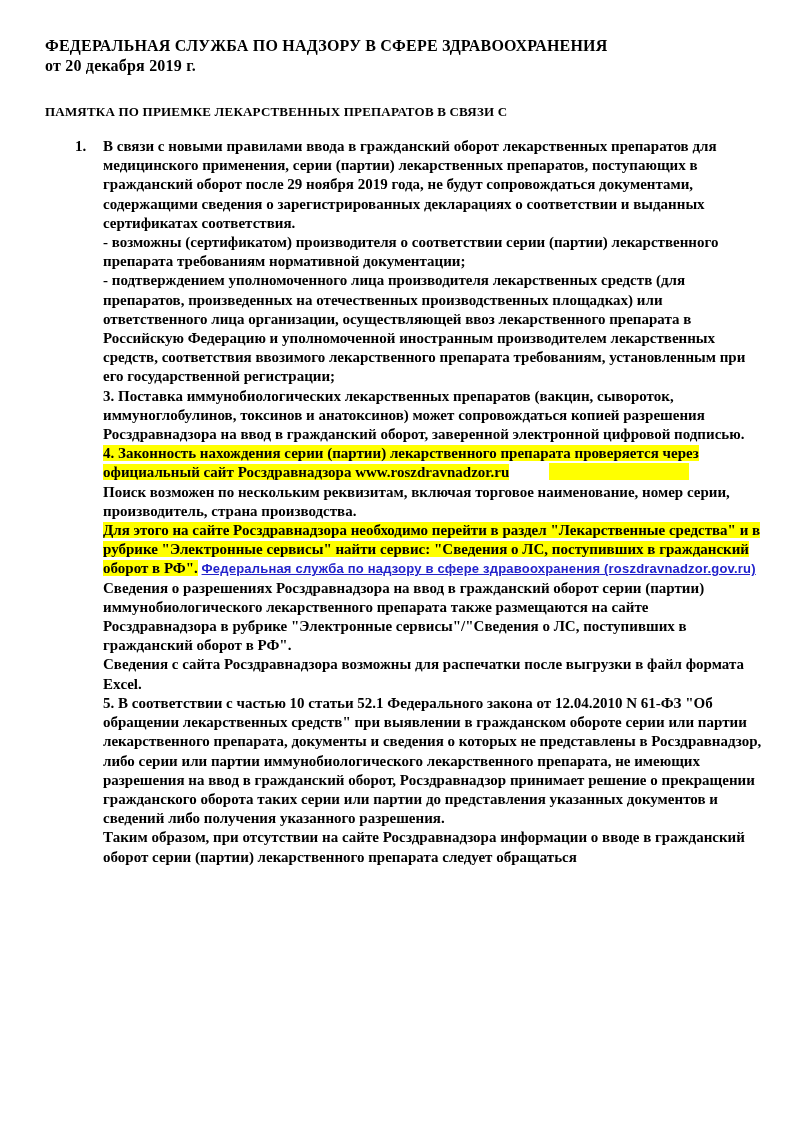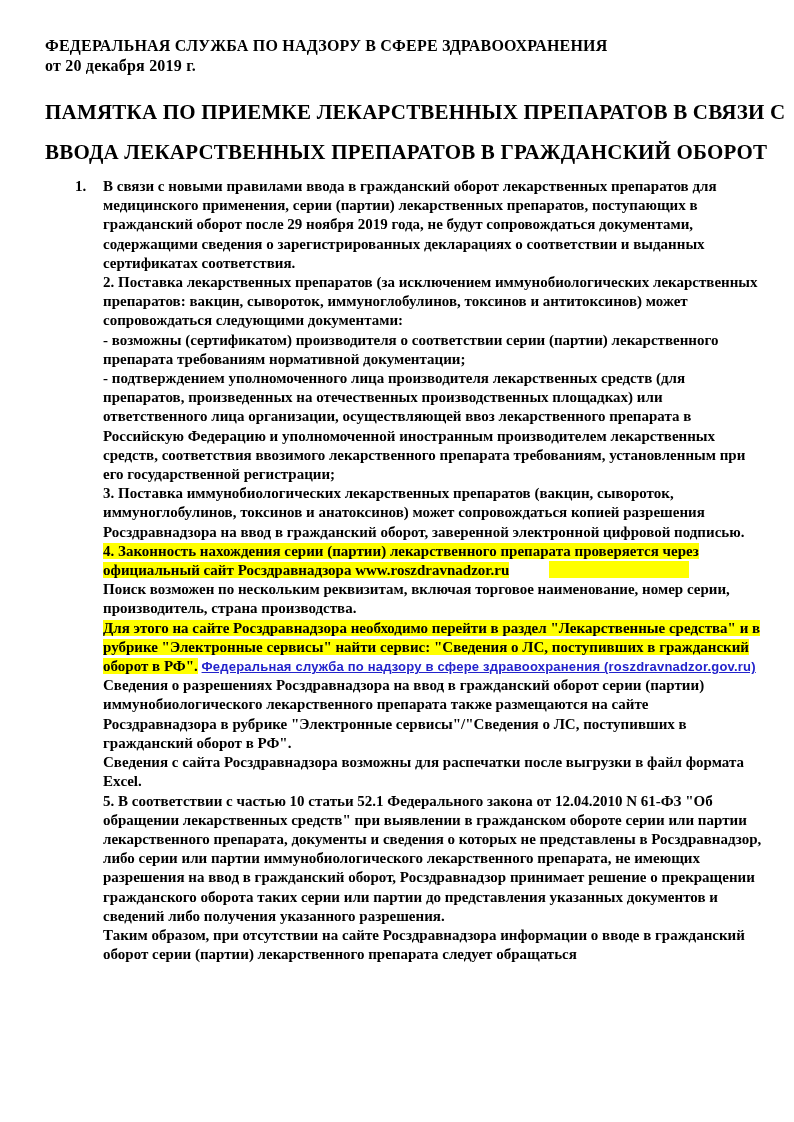--- a/index.html
+++ b/index.html
@@ -24,21 +24,21 @@
     line-height:20px;
     letter-spacing:0.2px;
     white-space:nowrap;
   }
   .doc-title {
     margin-top:16px;
     width:700px;
   }
   .doc-title .title-line {
     font-weight:bold;
-    font-size:21px;
+    font-size:13px;
     line-height:40px;
     letter-spacing:0.2px;
     white-space:nowrap;
   }
   .body-block {
     position:relative;
     margin-top:5px;
   }
   .list-number {
     position:absolute;
@@ -82,28 +82,26 @@
 
 <div class="page">
 
   <div>
     <div class="header-line">ФЕДЕРАЛЬНАЯ СЛУЖБА ПО НАДЗОРУ В СФЕРЕ ЗДРАВООХРАНЕНИЯ</div>
     <div class="header-line">от 20 декабря 2019 г.</div>
   </div>
 
   <div class="doc-title">
     <div class="title-line">ПАМЯТКА ПО ПРИЕМКЕ ЛЕКАРСТВЕННЫХ ПРЕПАРАТОВ В СВЯЗИ С</div>
-    <div class="title-line">ВВОДА ЛЕКАРСТВЕННЫХ ПРЕПАРАТОВ В ГРАЖДАНСКИЙ ОБОРОТ</div>
   </div>
 
   <div class="body-block">
     <div class="list-number">1.</div>
     <div class="paragraphs" id="paragraphs">
         <p><span>В связи с новыми правилами ввода в гражданский оборот лекарственных препаратов для медицинского применения, серии (партии) лекарственных препаратов, поступающих в гражданский оборот после 29 ноября 2019 года, не будут сопровождаться документами, содержащими сведения о зарегистрированных декларациях о соответствии и выданных сертификатах соответствия.</span></p>
-        <p><span>2. Поставка лекарственных препаратов (за исключением иммунобиологических лекарственных препаратов: вакцин, сывороток, иммуноглобулинов, токсинов и антитоксинов) может сопровождаться следующими документами:</span></p>
         <p><span>- возможны (сертификатом) производителя о соответствии серии (партии) лекарственного препарата требованиям нормативной документации;</span></p>
         <p><span>- подтверждением уполномоченного лица производителя лекарственных средств (для препаратов, произведенных на отечественных производственных площадках) или ответственного лица организации, осуществляющей ввоз лекарственного препарата в Российскую Федерацию и уполномоченной иностранным производителем лекарственных средств, соответствия ввозимого лекарственного препарата требованиям, установленным при его государственной регистрации;</span></p>
         <p><span>3. Поставка иммунобиологических лекарственных препаратов (вакцин, сывороток, иммуноглобулинов, токсинов и анатоксинов) может сопровождаться копией разрешения Росздравнадзора на ввод в гражданский оборот, заверенной электронной цифровой подписью.</span></p>
         <p><span class="hl">4. Законность нахождения серии (партии) лекарственного препарата проверяется через официальный сайт Росздравнадзора www.roszdravnadzor.ru</span><span class="gap-strip" style="width: 40px;"></span><span class="hl-strip" style="width: 140px;"></span></p>
         <p><span>Поиск возможен по нескольким реквизитам, включая торговое наименование, номер серии, производитель, страна производства.</span></p>
         <p><span class="hl">Для этого на сайте Росздравнадзора необходимо перейти в раздел "Лекарственные средства" и в рубрике "Электронные сервисы" найти сервис: "Сведения о ЛС, поступивших в гражданский оборот в РФ".</span><span> </span><a class="doc-link" href="#">Федеральная служба по надзору в сфере здравоохранения (roszdravnadzor.gov.ru)</a></p>
         <p><span>Сведения о разрешениях Росздравнадзора на ввод в гражданский оборот серии (партии) иммунобиологического лекарственного препарата также размещаются на сайте Росздравнадзора в рубрике "Электронные сервисы"/"Сведения о ЛС, поступивших в гражданский оборот в РФ".</span></p>
         <p><span>Сведения с сайта Росздравнадзора возможны для распечатки после выгрузки в файл формата Excel.</span></p>
         <p><span>5. В соответствии с частью 10 статьи 52.1 Федерального закона от 12.04.2010 N 61-ФЗ "Об обращении лекарственных средств" при выявлении в гражданском обороте серии или партии лекарственного препарата, документы и сведения о которых не представлены в Росздравнадзор, либо серии или партии иммунобиологического лекарственного препарата, не  имеющих разрешения на ввод в гражданский оборот, Росздравнадзор принимает решение о  прекращении гражданского оборота таких серии или партии до представления указанных документов и сведений либо получения указанного разрешения.</span></p>
         <p><span>Таким образом, при отсутствии на сайте  Росздравнадзора информации о вводе в гражданский оборот серии (партии) лекарственного препарата следует обращаться</span></p>

